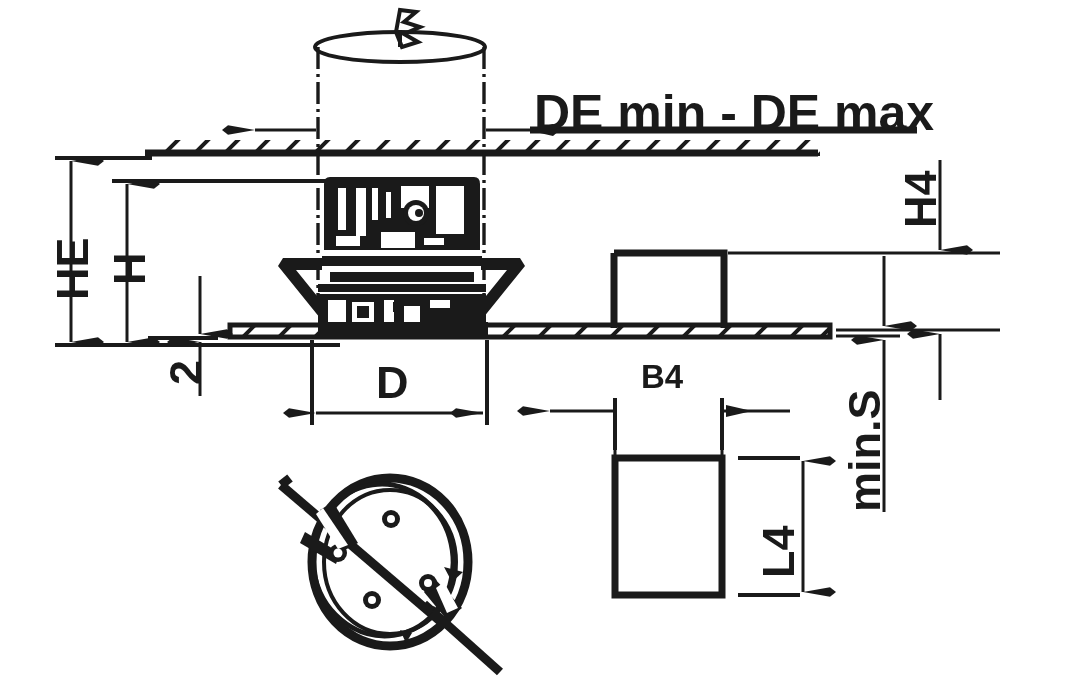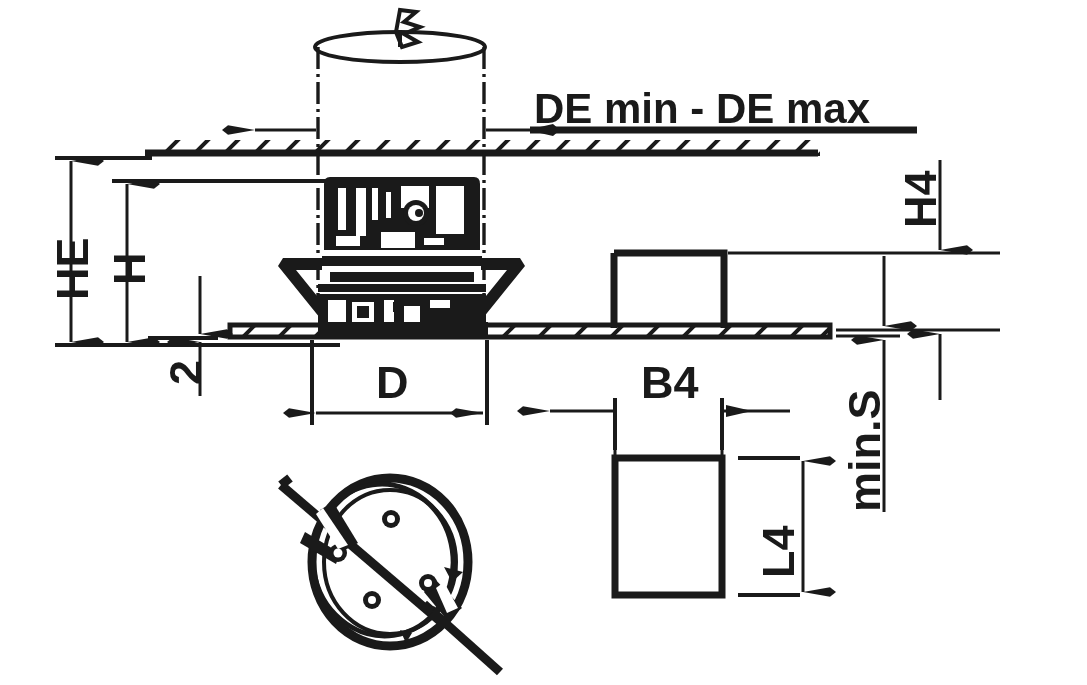--- a/index.html
+++ b/index.html
@@ -242,23 +242,23 @@
   </svg>
 
   <div class="lbl vert" style="left:50px;top:300px;font-size:45px;transform:rotate(-90deg);">HE</div>
 
   <div class="lbl vert" style="left:107px;top:285px;font-size:45px;transform:rotate(-90deg);">H</div>
 
   <div class="lbl vert" style="left:163px;top:385px;font-size:45px;transform:rotate(-90deg);">2</div>
 
   <div class="lbl" style="left:376px;top:360px;font-size:45px;">D</div>
 
-  <div class="lbl" style="left:534px;top:88px;font-size:42px;text-align:right;">DE min - DE max</div>
+  <div class="lbl" style="left:534px;top:88px;font-size:50px;text-align:right;">DE min - DE max</div>
 
   <div class="lbl vert" style="left:898px;top:228px;font-size:45px;transform:rotate(-90deg);">H4</div>
 
   <div class="lbl vert" style="left:842px;top:512px;font-size:45px;transform:rotate(-90deg);">min.S</div>
 
-  <div class="lbl" style="left:641px;top:360px;font-size:45px;">B4</div>
+  <div class="lbl" style="left:641px;top:360px;font-size:33px;">B4</div>
 
   <div class="lbl vert" style="left:756px;top:578px;font-size:45px;transform:rotate(-90deg);">L4</div>
 
 </div>
 
 </body></html>

